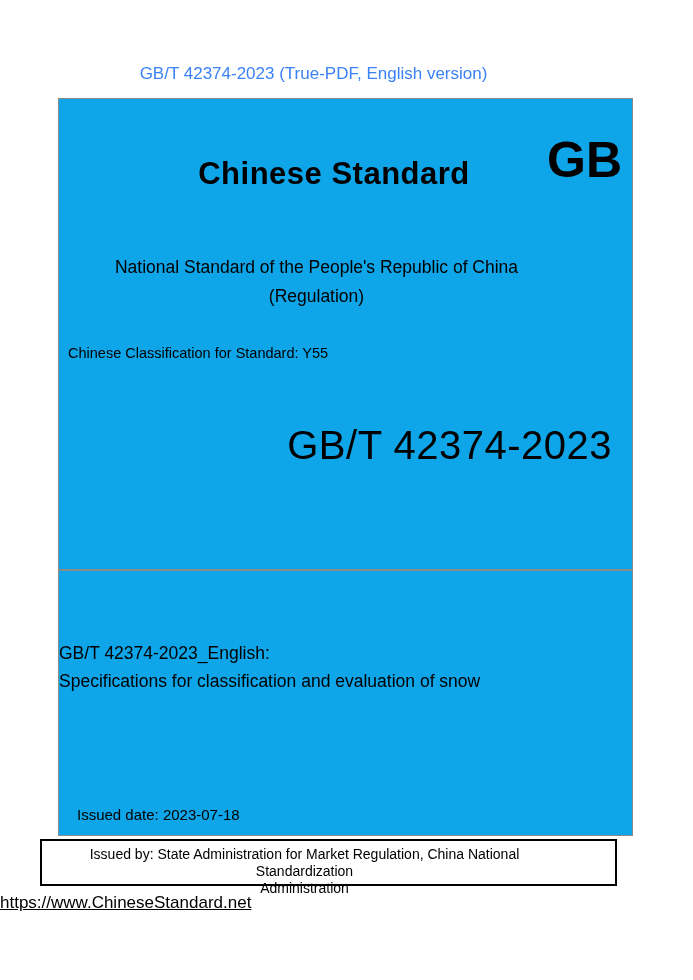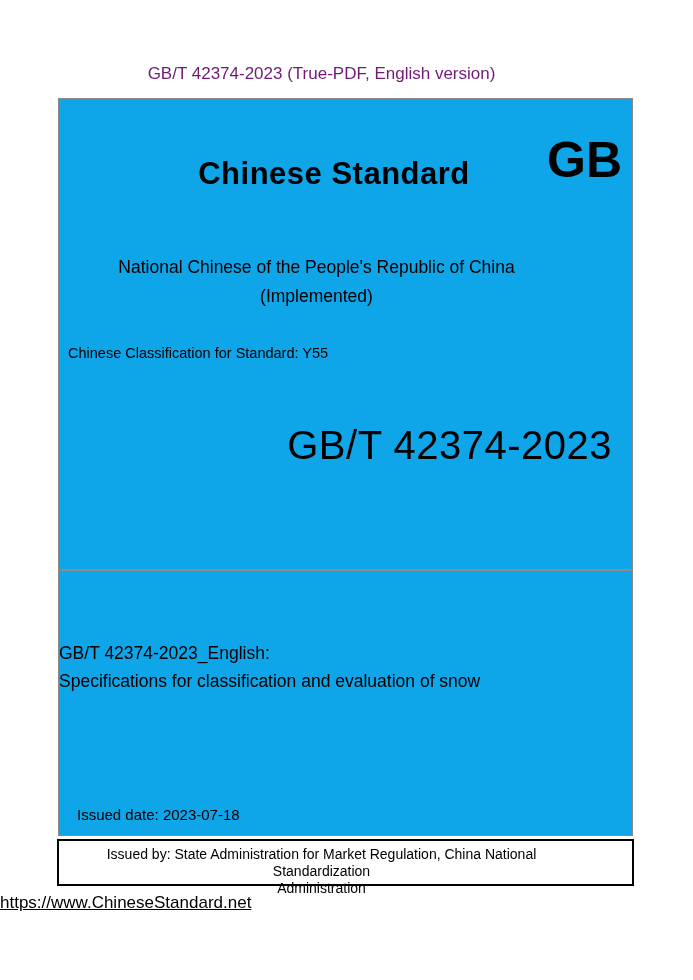--- a/index.html
+++ b/index.html
@@ -7,22 +7,22 @@
   body {
     width: 693px; height: 980px;
     font-family: "Liberation Sans", "DejaVu Sans", sans-serif;
     color: #000000;
     position: relative;
     overflow: hidden;
   }
   .page { position: relative; width: 693px; height: 980px; background: #ffffff; }
 
   .doc-header {
-    position: absolute; top: 64px; left: 8px; width: 627px;
-    text-align: center; font-size: 17px; line-height: 20px; color: #701a75;
+    position: absolute; top: 64px; left: 0; width: 627px;
+    text-align: center; font-size: 17px; line-height: 20px; color: #3b82f6;
   }
 
   .main-box {
     position: absolute; left: 58px; top: 98px;
     width: 575px; height: 738px;
     border: 1px solid #8a8a8a; background: #0ea5e9;
   }
 
   .brand-title {
     position: absolute; top: 56px; left: 0; right: 0;
@@ -64,21 +64,21 @@
     text-align: left; font-size: 17.5px; line-height: 27.5px;
   }
 
   .dates-row {
     position: absolute; top: 706px; left: 18px; right: 16px;
     display: flex; justify-content: space-between;
     font-size: 15px; line-height: 19px;
   }
 
   .issuer-box {
-    position: absolute; left: 57px; top: 839px;
+    position: absolute; left: 40px; top: 839px;
     width: 577px; height: 47px;
     border: 2px solid #000000; background: #ffffff;
     text-align: center; font-size: 14px; line-height: 17px;
     padding-top: 5px; padding-right: 54px; padding-left: 6px;
   }
   .issuer-box .line { display: block; }
 
   .footer-link-wrap {
     position: absolute; top: 892px; left: 0; width: 693px;
     text-align: left; font-size: 17px; line-height: 21px;
@@ -94,22 +94,22 @@
 
   <div class="doc-header">GB/T 42374-2023 (True-PDF, English version)</div>
 
   <div class="main-box">
 
     <div class="brand-title">Chinese Standard</div>
 
     <div class="brand-code">GB</div>
 
     <div class="national-block">
-      <div>National Chinese of the People's Republic of China</div>
-      <div>(Implemented)</div>
+      <div>National Standard of the People's Republic of China</div>
+      <div>(Regulation)</div>
     </div>
 
     <div class="classification">Chinese Classification for Standard: Y55</div>
 
     <div class="std-number">GB/T 42374-2023</div>
 
     <div class="divider"></div>
 
     <div class="english-title">
       <div>GB/T 42374-2023_English:</div>

